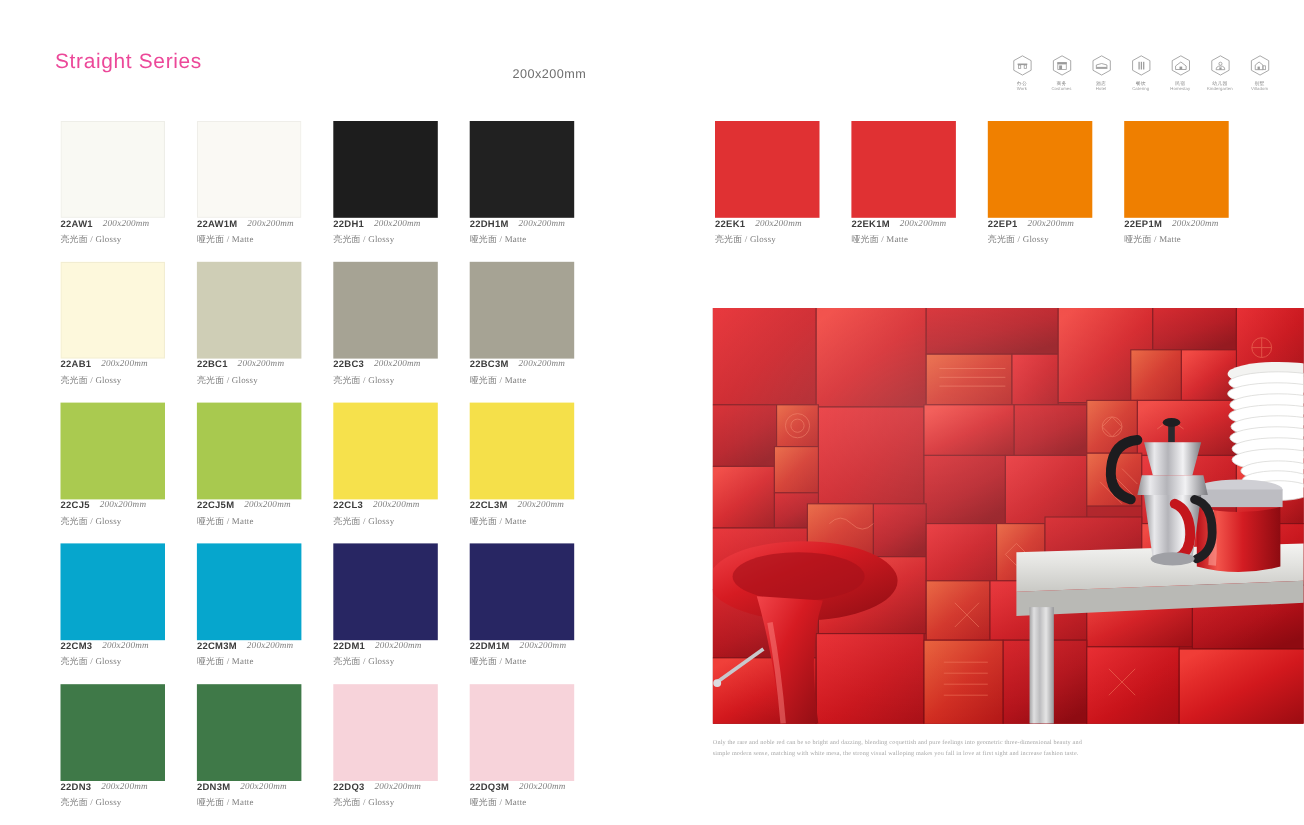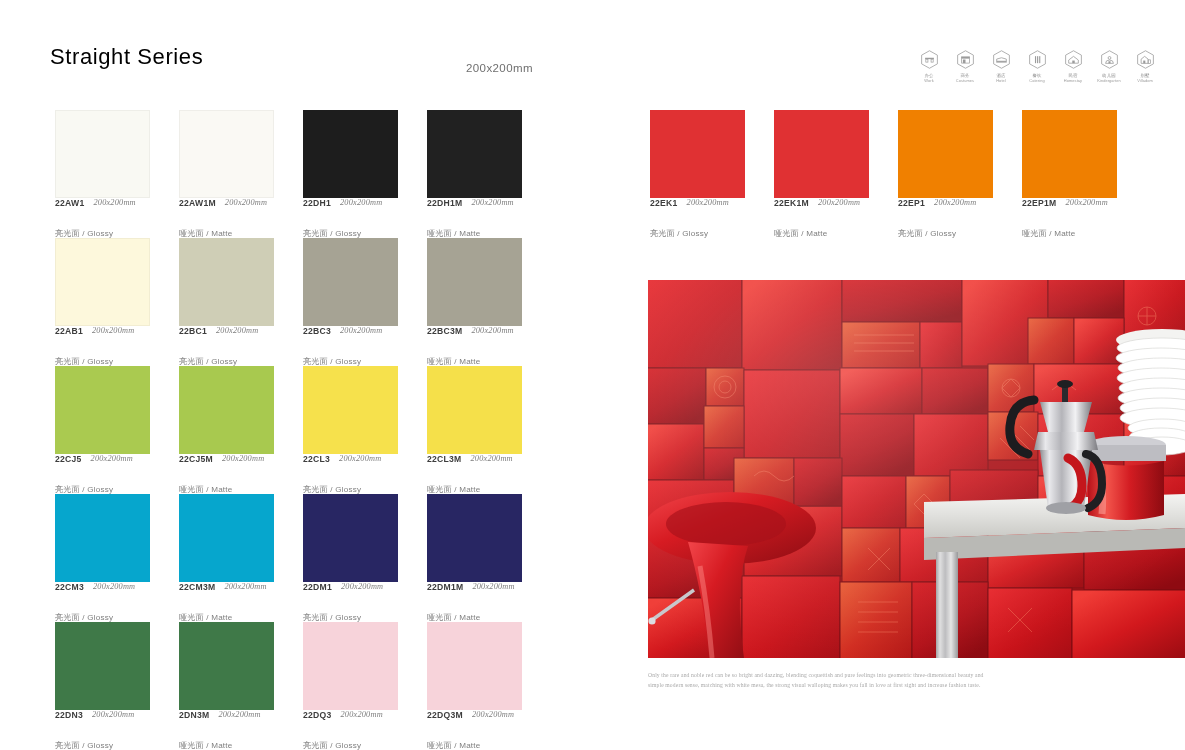--- a/index.html
+++ b/index.html
@@ -5,21 +5,21 @@
   html,body{margin:0;padding:0;}
   body{
     width:1185px;height:750px;background:#ffffff;
     font-family:"Liberation Sans","DejaVu Sans",sans-serif;
     overflow:hidden;position:relative;
   }
   .page{position:relative;width:1185px;height:750px;}
 
   
   .header{position:absolute;left:50px;top:46px;width:490px;}
-  .title-en{font-size:22px;color:#000000;letter-spacing:.6px;font-weight:400;line-height:22px;}
+  .title-en{font-size:19px;color:#ec4899;letter-spacing:.6px;font-weight:400;line-height:22px;}
   .title-row{display:flex;align-items:center;margin-top:3px;}
   .title-cn{font-size:13.5px;color:#5d5d5d;letter-spacing:1.4px;white-space:nowrap;}
   .rule{flex:1;height:1px;background:#8d8d8d;margin-left:14px;margin-bottom:1px;}
   .size-tag{
     position:absolute;left:466px;top:62px;font-size:11.5px;color:#6f6f6f;
     letter-spacing:.4px;font-family:"Liberation Sans",sans-serif;
   }
 
   
   .icon-strip{position:absolute;right:28px;top:49px;display:flex;gap:12px;}
@@ -33,21 +33,21 @@
         grid-auto-rows:128px;column-gap:0;row-gap:0;}
   .grid-left{left:55px;top:110px;}
   .grid-right{left:650px;top:110px;}
   .cell{width:124px;}
   .swatch{width:95px;height:88px;display:block;box-shadow:0 0 0 0 rgba(0,0,0,0);}
   .swatch.light{box-shadow:inset 0 0 0 1px rgba(0,0,0,0.045);}
   .lbl{display:flex;align-items:flex-start;}
   .code{font-size:8.6px;font-weight:bold;color:#3d3d3d;letter-spacing:.25px;}
   .dim{font-size:8.3px;color:#7e7e7e;font-style:italic;margin-left:9px;letter-spacing:.2px;
        font-family:"Liberation Serif",serif;}
-  .finish{font-size:8.1px;color:#7e7e7e;margin-top:20px;letter-spacing:.2px;}
+  .finish{font-size:8.1px;color:#7e7e7e;margin-top:4px;letter-spacing:.2px;font-family:Liberation Serif, serif;}
 
   
   .photo{position:absolute;left:648px;top:280px;width:538px;height:378px;overflow:hidden;background:#9d0d12;}
   .photo svg{display:block;}
   .caption{position:absolute;left:648px;top:671px;width:340px;
            font-family:"Liberation Serif","DejaVu Serif",serif;
            font-size:5.6px;line-height:9.6px;color:#a8a8a8;letter-spacing:.15px;}
 </style>
 </head>
 <body>

